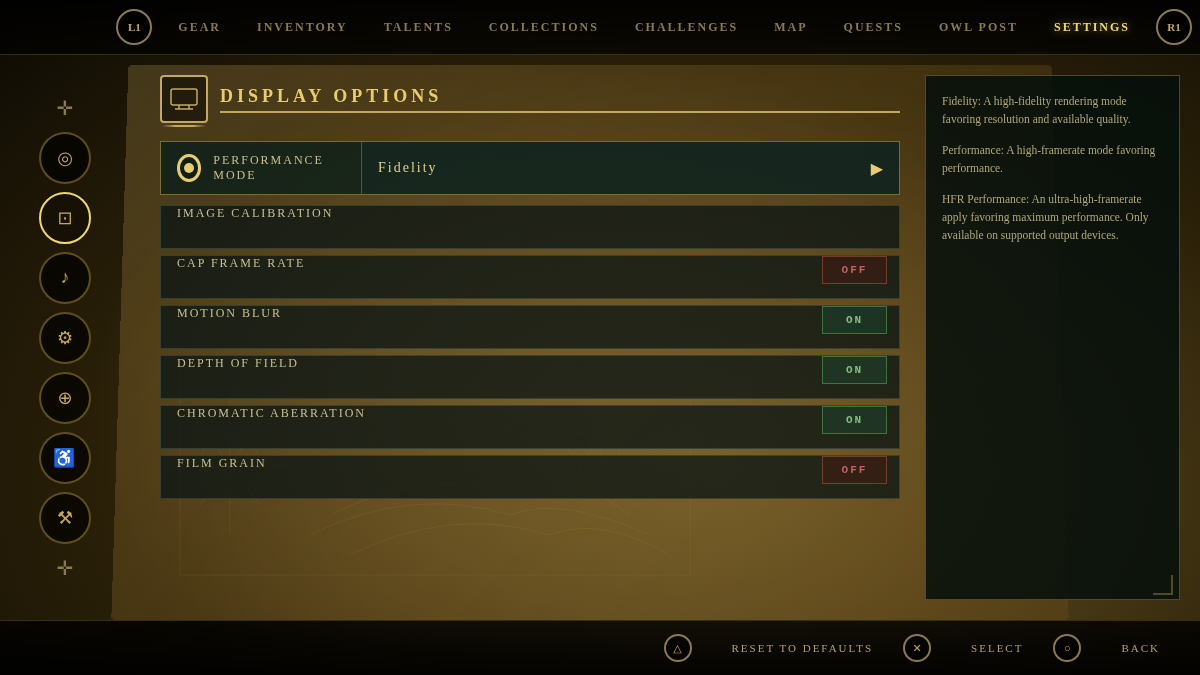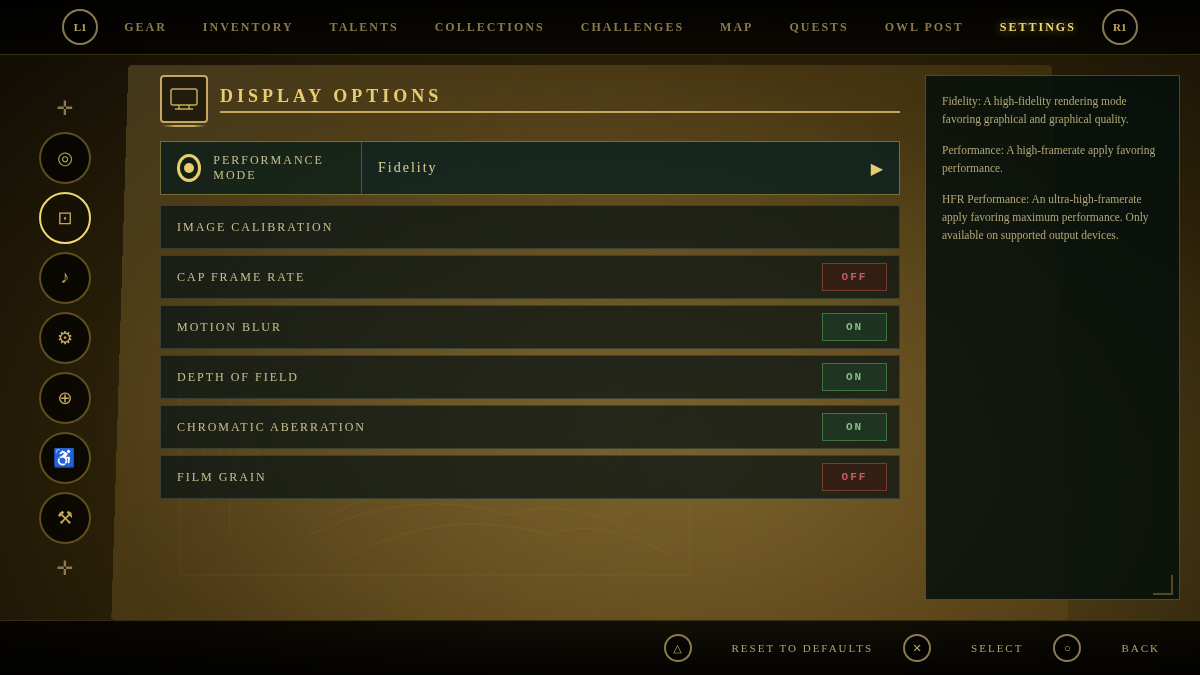--- a/index.html
+++ b/index.html
@@ -46,21 +46,21 @@
 
     
     .top-nav {
       position: absolute;
       top: 0;
       left: 0;
       right: 0;
       height: 55px;
       display: flex;
       align-items: center;
-      justify-content: center;
+      justify-content: flex-end;
       gap: 0;
       background: linear-gradient(180deg, rgba(0,0,0,0.9) 0%, rgba(0,0,0,0.7) 100%);
       z-index: 10;
       border-bottom: 1px solid rgba(180, 150, 60, 0.3);
     }
 
     .nav-item {
       color: #8a7a50;
       font-size: 12px;
       letter-spacing: 2px;
@@ -184,21 +184,20 @@
     
     .settings-list {
       display: flex;
       flex-direction: column;
       gap: 6px;
     }
 
     .setting-row {
       height: 44px;
       display: flex;
-      align-items: center;
       background: rgba(10, 20, 20, 0.75);
       border: 1px solid rgba(80, 100, 80, 0.5);
       cursor: pointer;
     }
 
     .setting-label {
       color: #c8c090;
       font-size: 12px;
       letter-spacing: 2px;
       text-transform: uppercase;
@@ -540,22 +539,22 @@
     <div class="setting-row">
       <span class="setting-label">FILM GRAIN</span>
       <div class="toggle-btn toggle-off">OFF</div>
     </div>
 
   </div>
 </main>
 
 <aside class="info-panel">
   <div class="info-panel-text">
-    <p>Fidelity: A high-fidelity rendering mode favoring graphical and graphical quality.</p>
-    <p>Performance: A high-framerate apply favoring performance.</p>
+    <p>Fidelity: A high-fidelity rendering mode favoring resolution and available quality.</p>
+    <p>Performance: A high-framerate mode favoring performance.</p>
     <p>HFR Performance: An ultra-high-framerate apply favoring maximum performance. Only available on supported output devices.</p>
   </div>
   <div class="info-panel-corner"></div>
 </aside>
 
 <footer class="bottom-bar">
   <div class="bottom-action">
     <div class="btn-circle">△</div>
     <span class="bottom-action-label">RESET TO DEFAULTS</span>
   </div>

